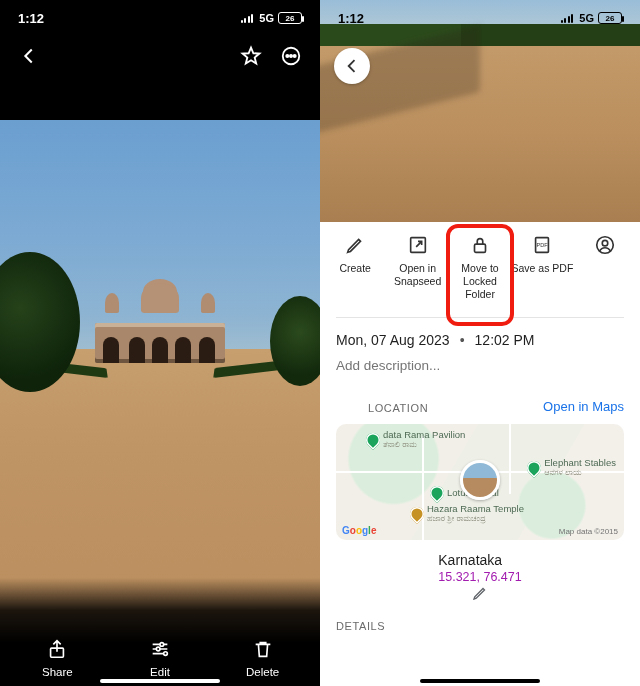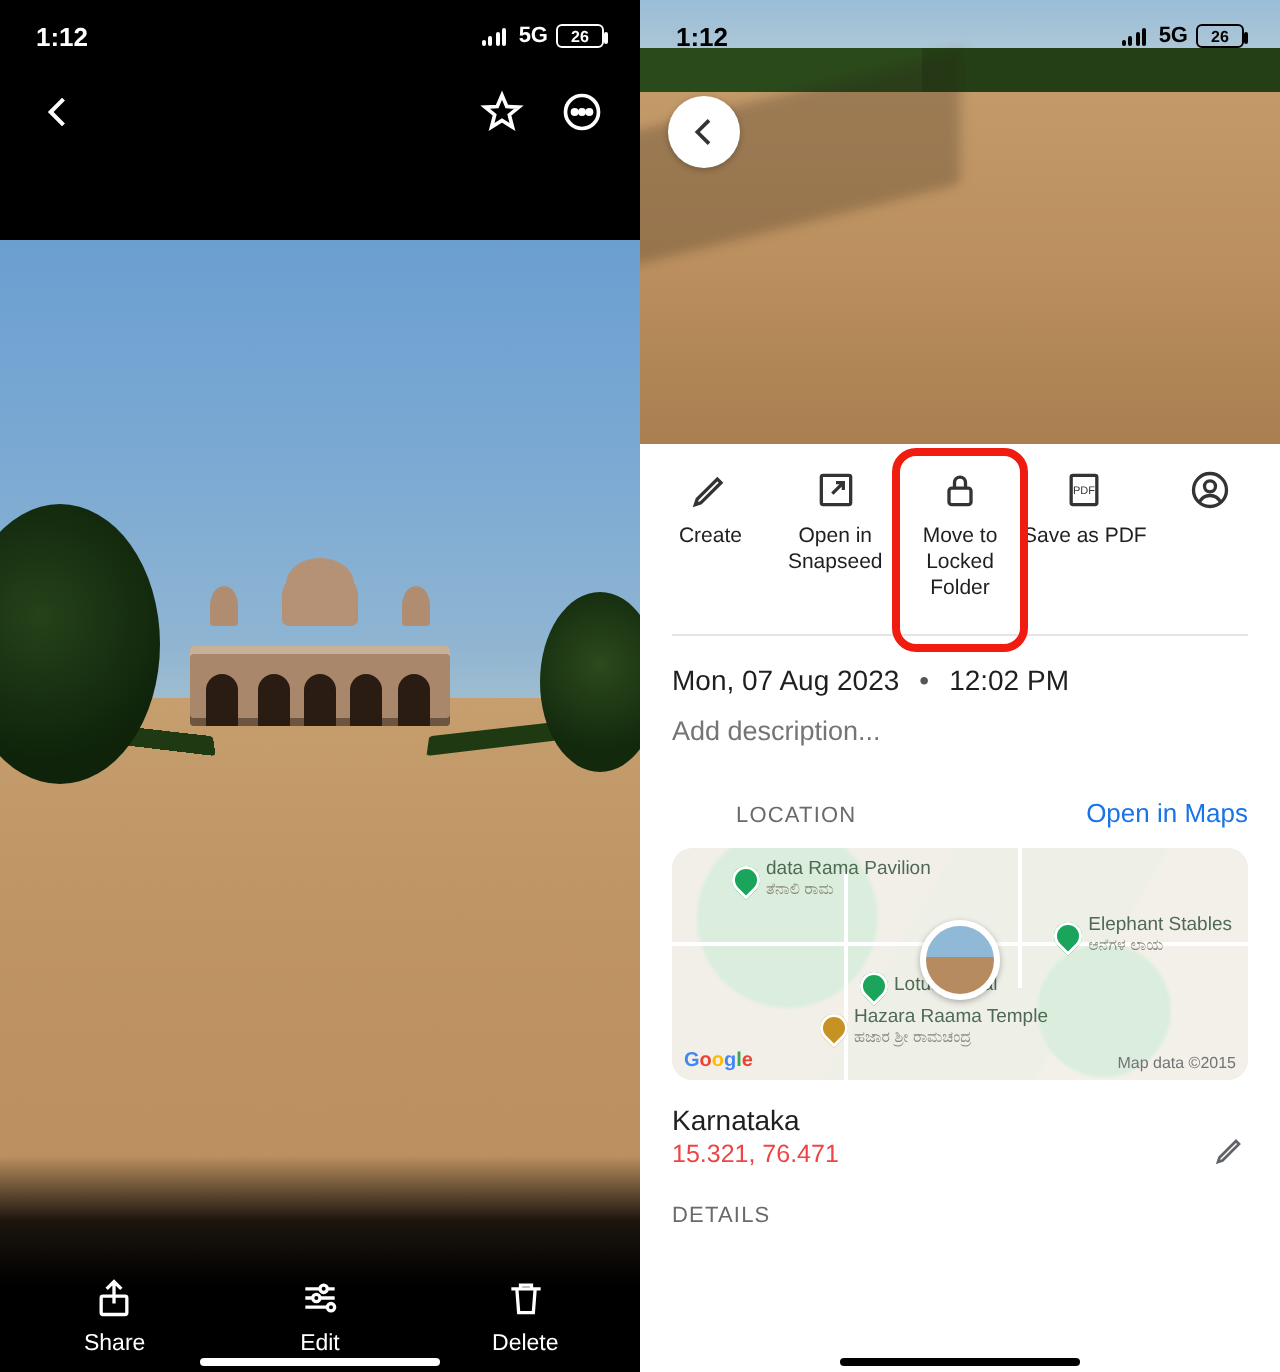--- a/index.html
+++ b/index.html
@@ -163,23 +163,23 @@
     width:40px; height:40px; border-radius:50%; border:3px solid #fff;
     background:linear-gradient(#8fb9d6 0 45%, #b68b5f 45% 100%);
     box-shadow:0 1px 3px rgba(0,0,0,.3);
   }
   .gbrand{position:absolute; left:6px; bottom:4px; font-size:10px; font-weight:600;}
   .gbrand span:nth-child(1){color:#4285F4}.gbrand span:nth-child(2){color:#EA4335}
   .gbrand span:nth-child(3){color:#FBBC05}.gbrand span:nth-child(4){color:#4285F4}
   .gbrand span:nth-child(5){color:#34A853}.gbrand span:nth-child(6){color:#EA4335}
   .map-cred{position:absolute; right:6px; bottom:4px; font-size:8px; color:#737373;}
 
-  .loc-row{ padding:12px 16px 0; display:flex; justify-content:space-between; align-items:flex-end;}
+  .loc-row{ padding:12px 16px 0; display:flex; justify-content:space-between; align-items:center;flex-direction:column;}
   .loc-name{font-size:14px;}
-  .loc-coords{font-size:12.5px; color:#ef4444; margin-top:2px;}
+  .loc-coords{font-size:12.5px; color:#a21caf; margin-top:2px;}
   .pencil{width:18px;height:18px; color:#5f6368;}
 
   .details-h { padding:18px 16px 0; font-size:11px; letter-spacing:.6px; color:#6a6a6a;}
 </style>
 </head>
 <body>
 
 <div class="phone left">
 
   <div class="statusbar">

